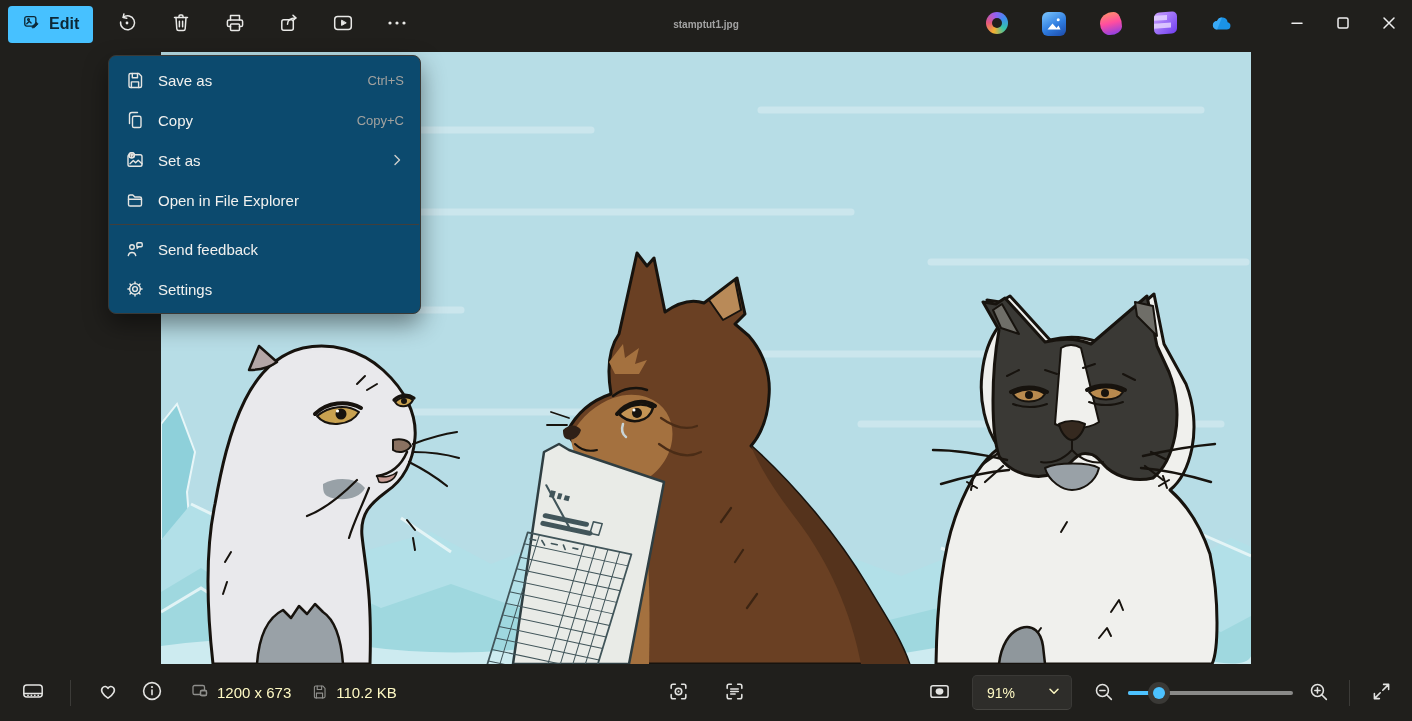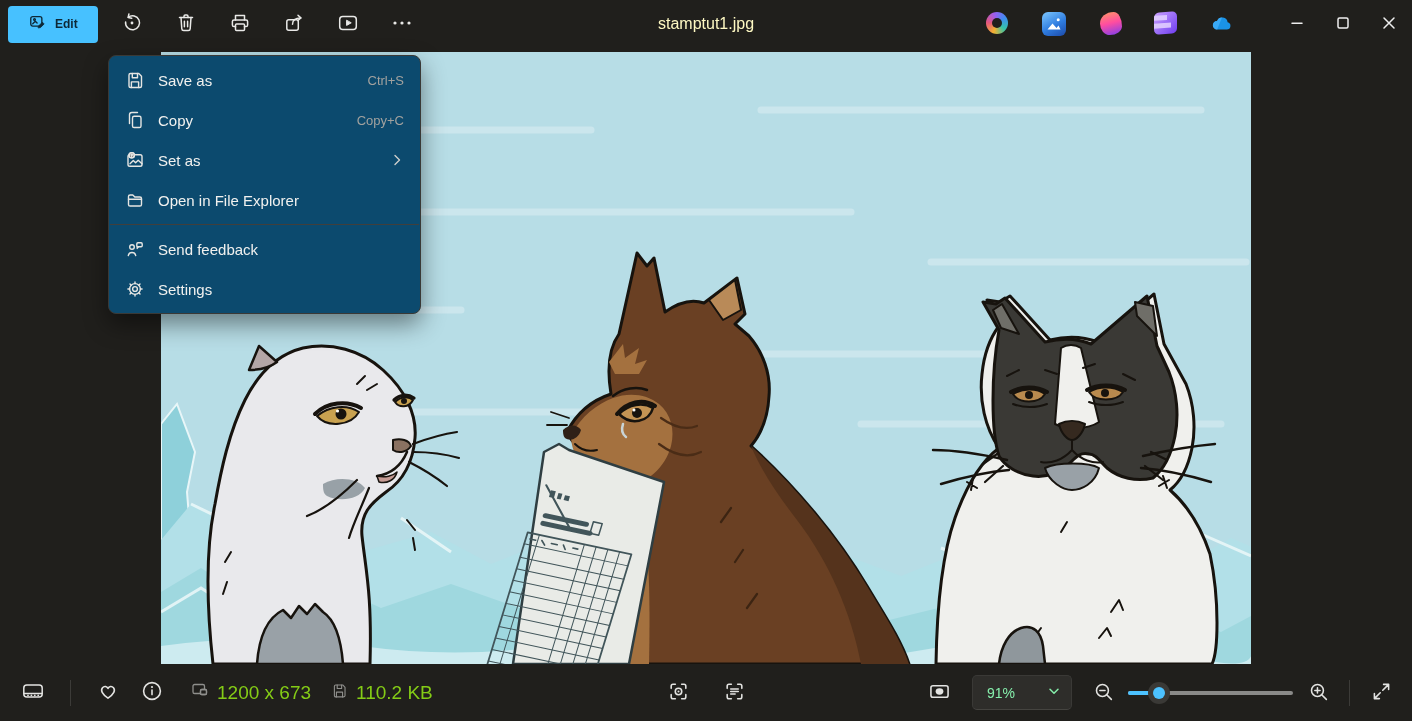--- a/index.html
+++ b/index.html
@@ -4,27 +4,27 @@
 <style>
   * { margin:0; padding:0; box-sizing:border-box; }
   html,body { width:1412px; height:721px; overflow:hidden; background:#201f1c;
     font-family:"Liberation Sans", sans-serif; }
   .app { position:relative; width:1412px; height:721px; background:#201f1c; color:#e8e8e6; }
 
   
   .titlebar { position:absolute; top:0; left:0; right:0; height:48px;
     display:flex; align-items:center; }
   .tb-left { display:flex; align-items:center; gap:14px; padding-left:8px; }
-  .edit-btn { display:flex; align-items:center; gap:8px; height:37px; padding:0 20px;
+  .edit-btn { display:flex; align-items:center; gap:8px; height:37px; padding:0 14px;
     background:#47c1ff; border:none; border-radius:4px; color:#0d2836;
-    font-size:12px; font-weight:bold; cursor:pointer; }
+    font-size:16px; font-weight:bold; cursor:pointer; }
   .icon-btn { width:40px; height:40px; display:flex; align-items:center; justify-content:center;
     background:transparent; border:none; border-radius:5px; color:#e9e9e7; cursor:pointer; }
   .tb-title { position:absolute; left:50%; top:0; transform:translateX(-50%);
-    height:48px; display:flex; align-items:center; font-size:16px; color:#fef9c3; }
+    height:48px; display:flex; align-items:center; font-size:10px; color:#a3a3a3;font-weight:bold; }
   .tb-right { position:absolute; right:0; top:0; height:48px; display:flex; align-items:center; }
   .app-icons { display:flex; align-items:center; gap:32px; margin-right:40px; }
   .app-ic { width:24px; height:24px; position:relative; cursor:pointer; }
   .win-btn { width:46px; height:48px; display:flex; align-items:center; justify-content:center;
     background:transparent; border:none; color:#eee; cursor:pointer; }
 
   .copilot-ring { width:22px; height:22px; border-radius:50%;
     background:conic-gradient(from 200deg,#f2b230,#e5567c,#9a5df0,#3f8cf2,#35c3a9,#f2b230); position:relative; }
   .copilot-ring::after { content:""; position:absolute; inset:6px; border-radius:50%; background:#201f1c; }
   .photos-ic { width:24px; height:24px; border-radius:6px;
@@ -53,27 +53,27 @@
   .ctx-item .chev { margin-left:auto; width:14px; height:14px; color:#cfcfcc; }
   .ctx-sep { height:1px; background:#413f3c; margin:4px 1px; }
 
   
   .statusbar { position:absolute; left:0; right:0; bottom:0; height:57px;
     display:flex; align-items:center; background:#201f1c; }
   .sb-left { display:flex; align-items:center; padding-left:14px; gap:6px; }
   .v-sep { width:1px; height:26px; background:#3c3b38; margin:0 12px; flex:none; }
   .sb-btn { width:38px; height:38px; display:flex; align-items:center; justify-content:center;
     background:transparent; border:none; border-radius:5px; color:#e3e3e1; cursor:pointer; }
-  .meta { display:flex; align-items:center; gap:8px; color:#84cc16; font-size:19px; margin-left:14px; }
+  .meta { display:flex; align-items:center; gap:8px; color:#fef9c3; font-size:15px; margin-left:14px; }
   .meta .m-ic { color:#8f8f8c; }
   .sb-center { position:absolute; left:50%; transform:translateX(-50%); display:flex; gap:18px; }
   .sb-right { position:absolute; right:0; display:flex; align-items:center; padding-right:12px; }
   .zoom-dd { display:flex; align-items:center; justify-content:space-between; width:100px; height:35px;
     margin-left:14px; padding:0 10px 0 14px; background:#2e2d2a; border:1px solid #3a3936;
-    border-bottom-color:#454440; border-radius:5px; color:#86efac; font-size:14px; cursor:pointer; }
+    border-bottom-color:#454440; border-radius:5px; color:#fef9c3; font-size:14px; cursor:pointer; }
   .slider { position:relative; width:165px; height:22px; margin:0 6px; cursor:pointer; }
   .slider .track { position:absolute; top:9px; left:0; right:0; height:4px; border-radius:2px; background:#8a8a88; }
   .slider .fill { position:absolute; top:9px; left:0; height:4px; border-radius:2px; background:#4cc2ff; }
   .slider .thumb { position:absolute; top:0; transform:translateX(-11px); width:22px; height:22px;
     border-radius:50%; background:#3a3936; display:flex; align-items:center; justify-content:center; }
   .slider .thumb::after { content:""; width:12px; height:12px; border-radius:50%; background:#4cc2ff; }
 
   svg.ic { stroke:currentColor; fill:none; stroke-width:1.5; stroke-linecap:round; stroke-linejoin:round; }
   svg.mi2 { stroke:currentColor; fill:none; stroke-width:1.4; stroke-linecap:round; stroke-linejoin:round; }
 </style>

